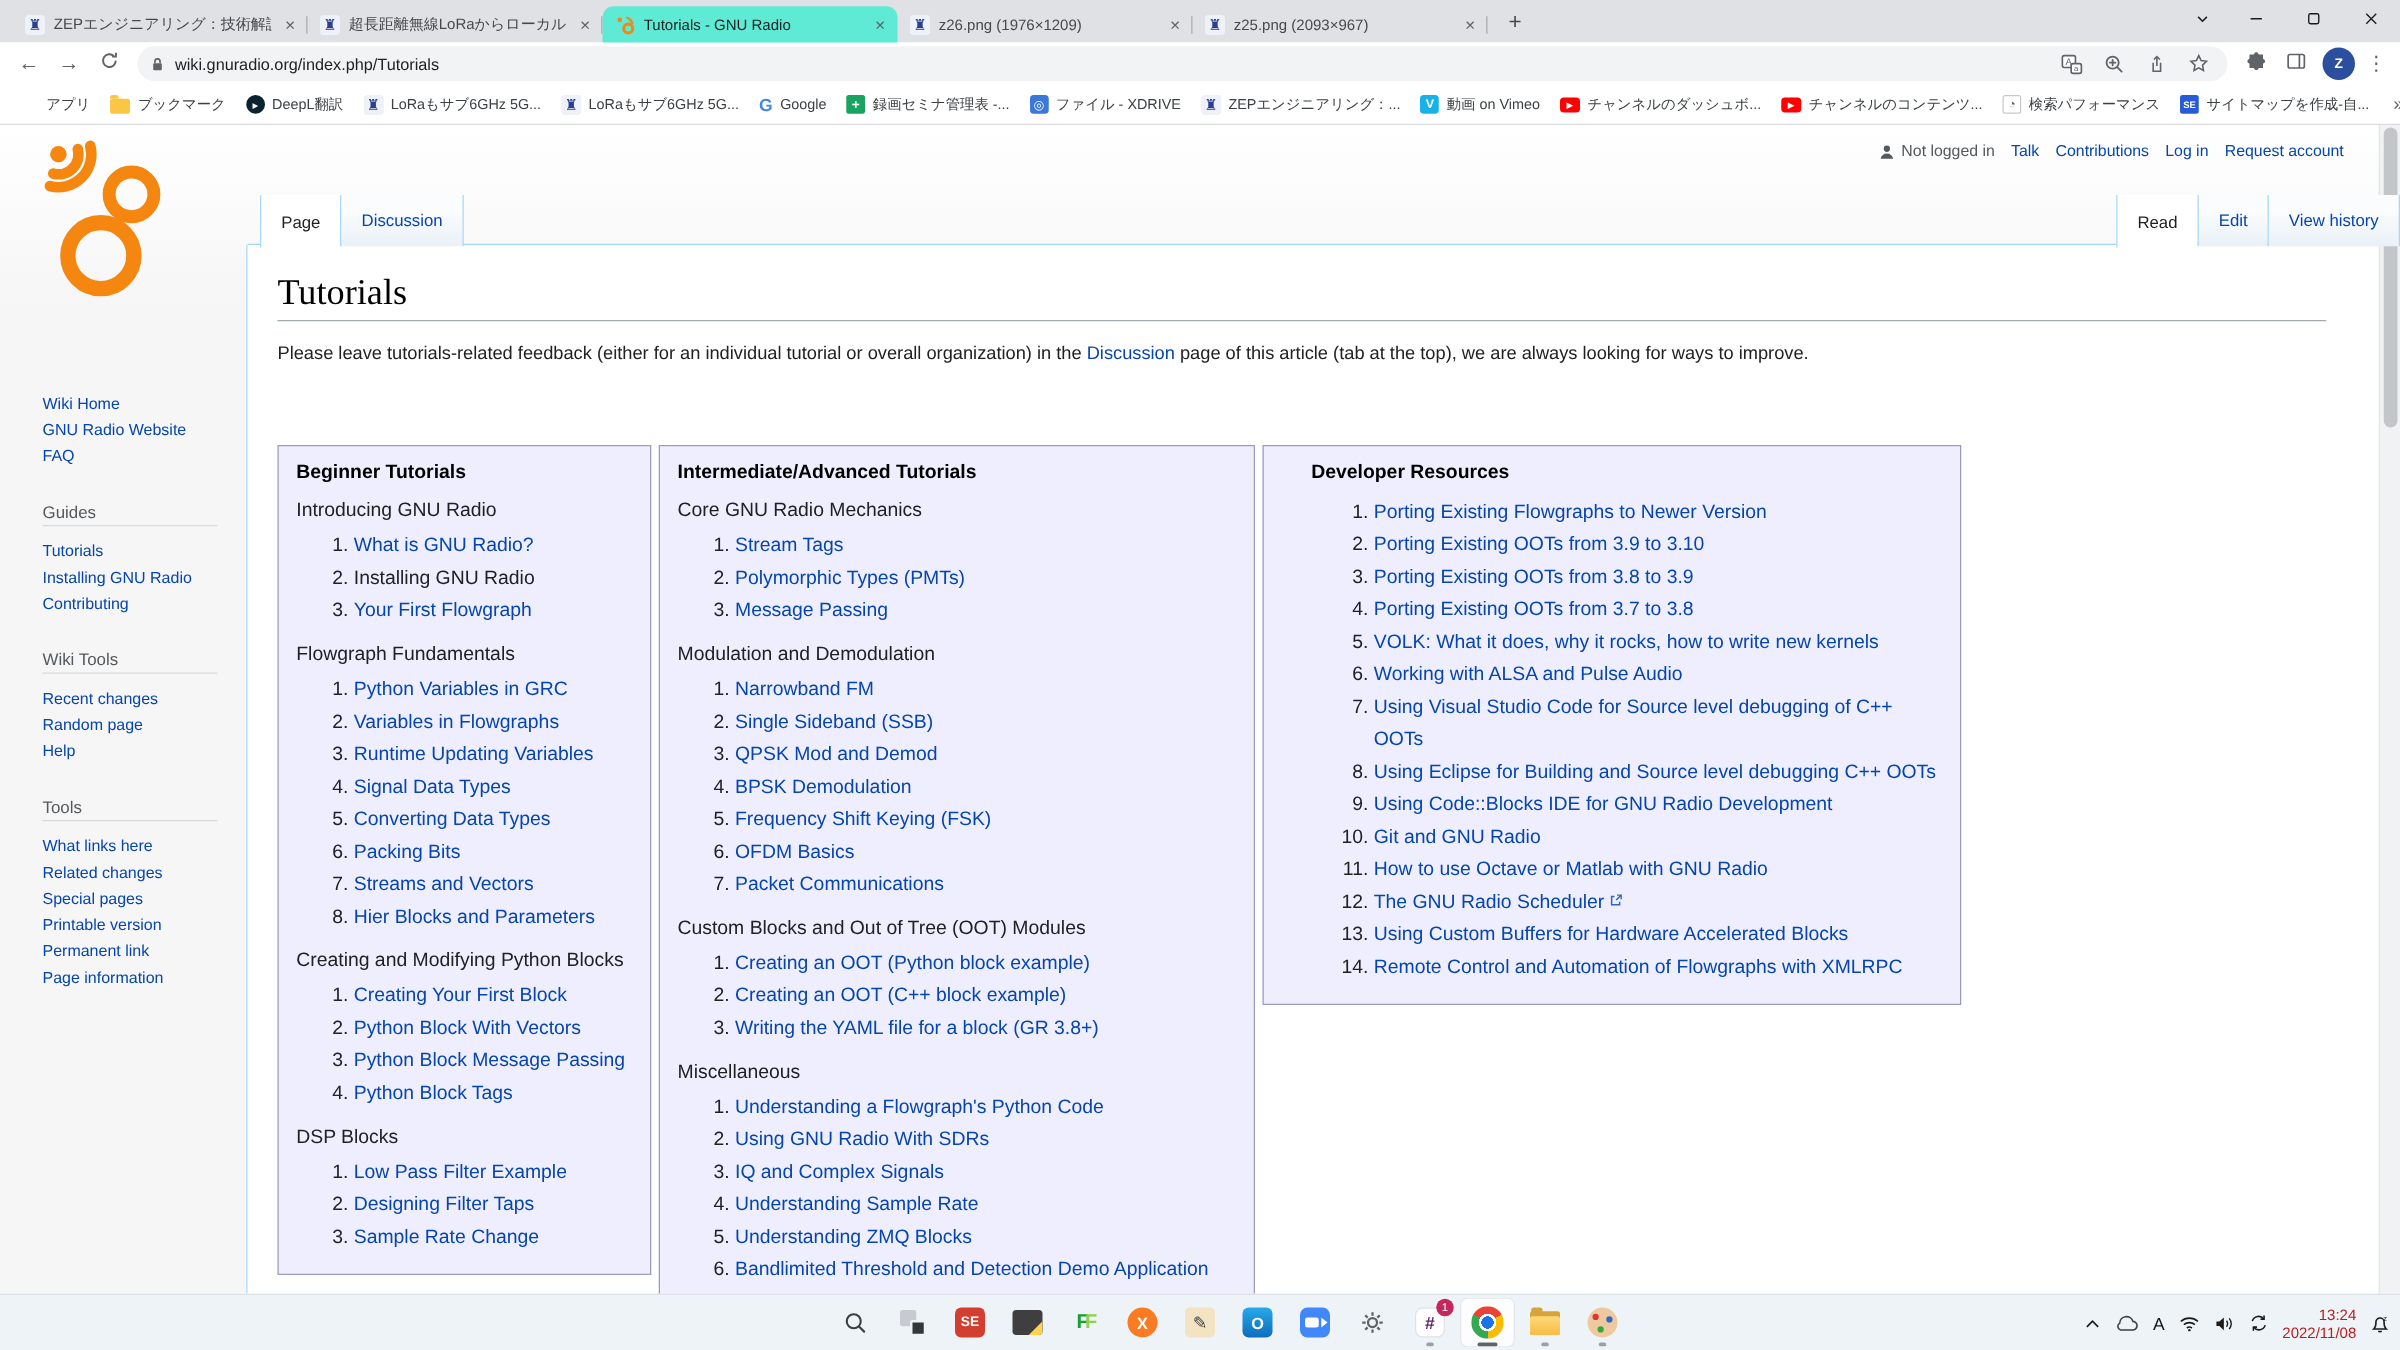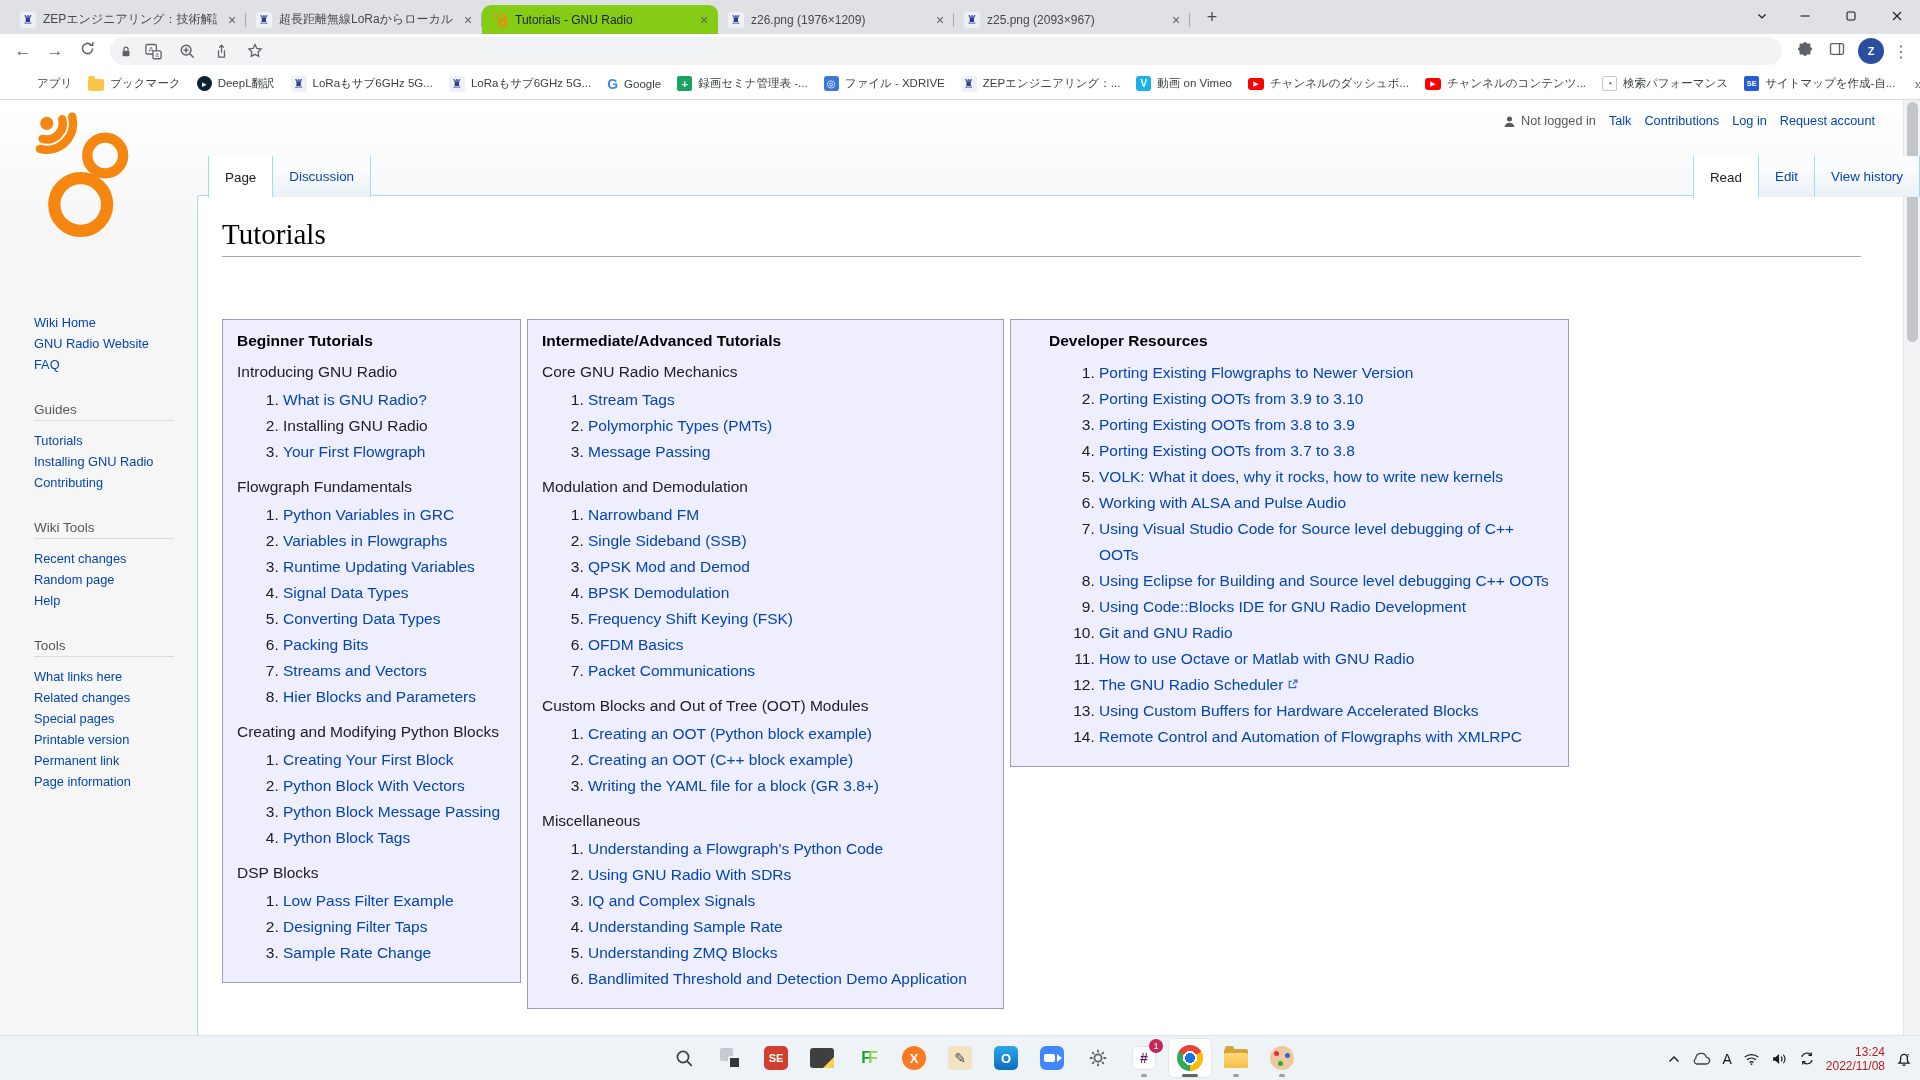--- a/index.html
+++ b/index.html
@@ -4,21 +4,21 @@
 <style>
   * { margin:0; padding:0; box-sizing:border-box; }
   html,body { width:1920px; height:1080px; overflow:hidden; background:#fff;
     font-family:"Liberation Sans", sans-serif; }
   .screen { position:relative; width:1920px; height:1080px; }
 
   
   .tabstrip { height:34px; background:#dfe1e5; display:flex; align-items:flex-end; padding-left:10px; }
   .tab { width:236px; height:29px; display:flex; align-items:center; gap:7px; padding:0 6px 0 10px;
     border-radius:9px 9px 0 0; font-size:12px; color:#45494e; position:relative; cursor:pointer; min-width:0; }
-  .tab.active { background:#84cc16; color:#1d2023; }
+  .tab.active { background:#5eead4; color:#1d2023; }
   .tab:not(.active)::after { content:""; position:absolute; right:0; top:8px; height:14px; width:1px; background:#a8abaf; }
   .tab .ttl { flex:1; white-space:nowrap; overflow:hidden; min-width:0; }
   .tab .cls { width:16px; height:16px; flex:none; display:flex; align-items:center; justify-content:center;
     font-size:14px; color:#5f6368; border-radius:50%; }
   .newtab { width:28px; height:28px; margin:0 0 3px 8px; display:flex; align-items:center; justify-content:center;
     font-size:18px; color:#45494e; border-radius:50%; }
   .winctl { margin-left:auto; display:flex; align-self:flex-start; }
   .wbtn { width:46px; height:33px; display:flex; align-items:center; justify-content:center; }
   .wbtn.chev { width:40px; }
 
@@ -241,20 +241,21 @@
             <path d="M16.2 2.6v3.6h-3.6"></path>
           </svg></span>
       </div>
     <div class="omnibox">
       <span class="ic">
           <svg width="12" height="13" viewBox="0 0 14 15" fill="#5f6368">
             <rect x="3" y="6.5" width="8" height="6.5" rx="1"></rect>
             <path d="M4.6 6.5V4.8a2.4 2.4 0 0 1 4.8 0v1.7" fill="none" stroke="#5f6368" stroke-width="1.5"></path>
           </svg>
         </span>
+      <span class="url">wiki.gnuradio.org/index.php/Tutorials</span>
       <span class="obtn">
           <svg width="19" height="19" viewBox="0 0 20 20">
             <rect x="2" y="2.6" width="11" height="10" rx="1.6" fill="#fff" stroke="#5f6368" stroke-width="1.4"></rect>
             <text x="7.4" y="10.8" font-size="8" text-anchor="middle" fill="#5f6368">A</text>
             <rect x="9.4" y="9.4" width="8.6" height="8.2" rx="1.6" fill="#fff" stroke="#5f6368" stroke-width="1.4"></rect>
             <text x="13.7" y="15.8" font-size="6.6" text-anchor="middle" fill="#5f6368">a</text>
           </svg>
         </span>
       <span class="obtn">
           <svg width="18" height="18" viewBox="0 0 20 20" fill="none" stroke="#5f6368" stroke-width="1.6">
@@ -419,20 +420,21 @@
         <span class="sb-link">What links here</span>
         <span class="sb-link">Related changes</span>
         <span class="sb-link">Special pages</span>
         <span class="sb-link">Printable version</span>
         <span class="sb-link">Permanent link</span>
         <span class="sb-link">Page information</span>
       </div>
 
     <div class="content">
       <h1 class="ptitle">Tutorials</h1>
+      <p class="intro"><span>Please leave tutorials-related feedback (either for an individual tutorial or overall organization) in the </span><span class="dlink">Discussion</span><span> page of this article (tab at the top), we are always looking for ways to improve.</span></p>
       <div class="boxes" id="boxes">
           <div class="tut-box b0">
             <div class="box-title">Beginner Tutorials</div>
             <div class="box-h">Introducing GNU Radio</div>
             <ol class="box-list">
               <li><span class="wlink">What is GNU Radio?</span></li>
               <li><span class="wplain">Installing GNU Radio</span></li>
               <li><span class="wlink">Your First Flowgraph</span></li>
             </ol>
             <div class="box-h">Flowgraph Fundamentals</div>

